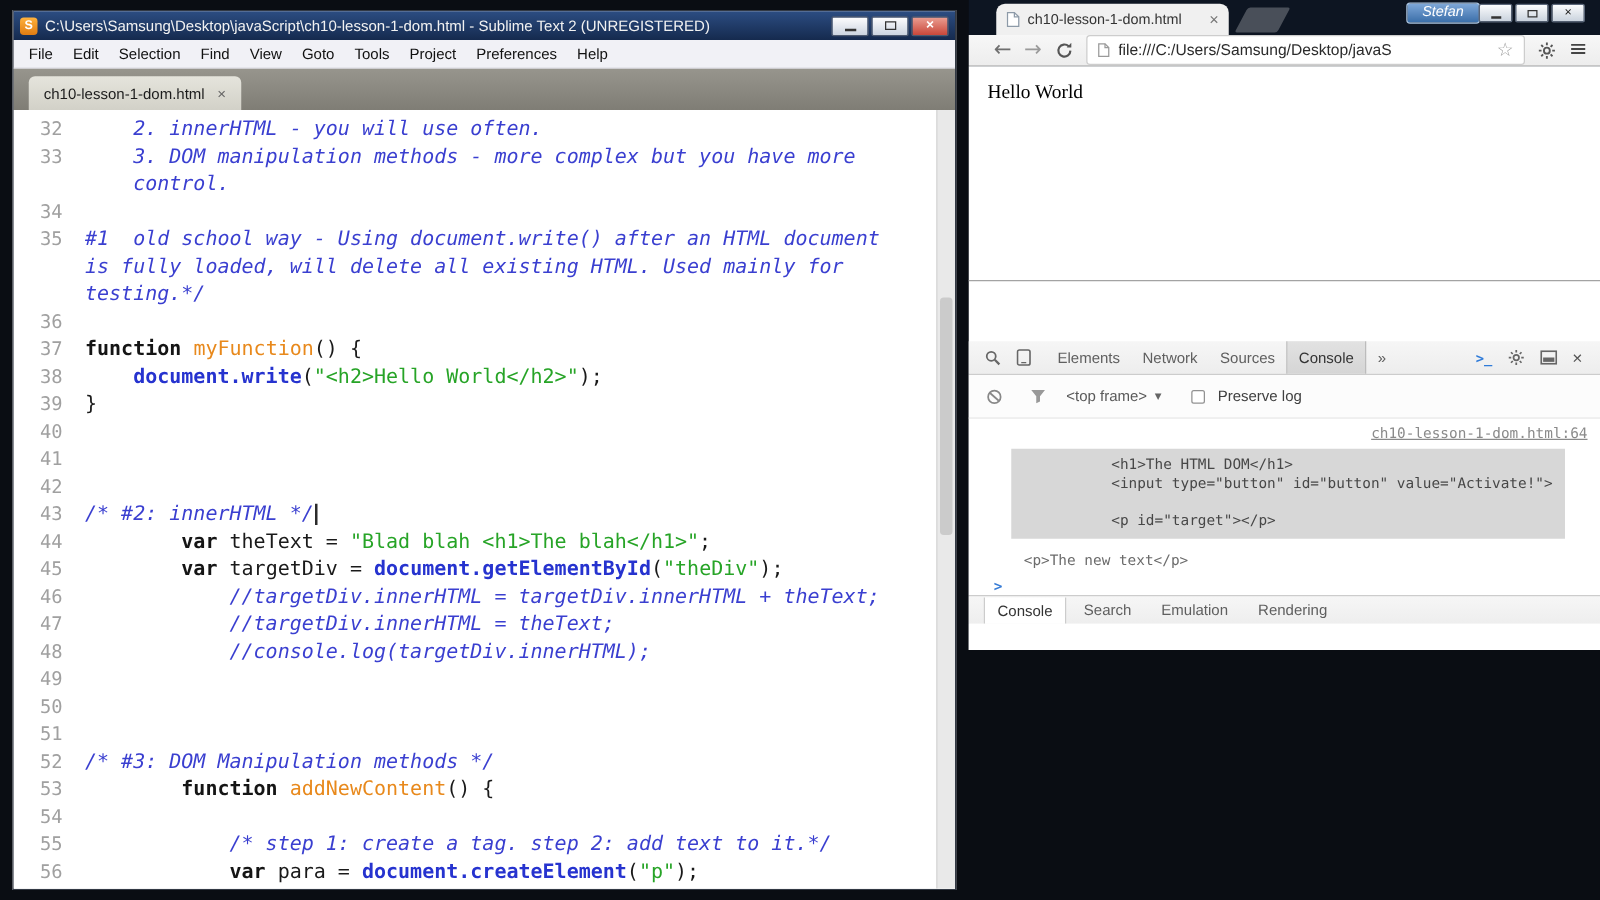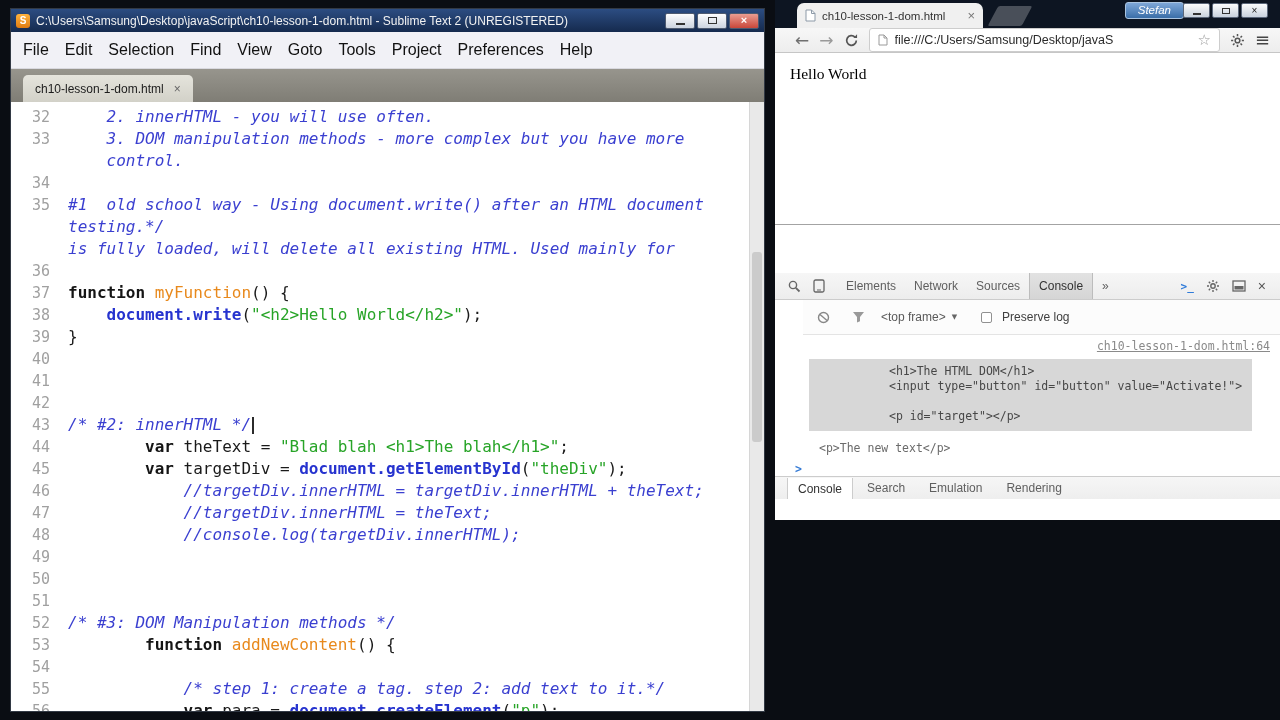--- a/index.html
+++ b/index.html
@@ -17,22 +17,22 @@
                 border-radius:3px; margin-right:6px; flex:0 0 auto; }
   .st-title { white-space:nowrap; overflow:hidden; }
   .win-btns { margin-left:auto; display:flex; gap:2px; }
   .win-btn { width:30px; height:16px; background:linear-gradient(#fdfdfe,#ccd4e0);
              border:1px solid #4e5a70; border-radius:2px; display:flex; align-items:center;
              justify-content:center; color:#222; font-size:11px; line-height:1; }
   .glyph-min { width:9px; height:2px; background:#333; margin-top:7px; }
   .glyph-max { width:9px; height:7px; border:1.5px solid #333; }
   .win-close { background:linear-gradient(#ea9d91,#c9473a); color:#fff; font-weight:bold; }
 
-  .st-menubar { height:37px; background:#f1f1f6; border-bottom:1px solid #d9d9df;
-                display:flex; align-items:center; padding:0 4px; font-size:16px; color:#111; }
+  .st-menubar { height:23px; background:#f1f1f6; border-bottom:1px solid #d9d9df;
+                display:flex; align-items:center; padding:0 4px; font-size:12px; color:#111; }
   .menu-item { padding:3px 8px; }
 
   .st-tabbar { height:33px; background:linear-gradient(#97958d,#7f7d75); display:flex; align-items:flex-end; }
   .st-tab { margin-left:12px; height:27px; background:linear-gradient(#e5e4dc,#d2d1c8);
             border-radius:5px 5px 0 0; display:flex; align-items:center; gap:10px;
             padding:0 12px; font-size:12px; color:#1c1c1c; }
   .st-tab-close { color:#666; font-size:12px; }
 
   .st-code { flex:1; position:relative; background:#fff; overflow:hidden;
              font-family:"DejaVu Sans Mono",monospace; font-size:16px; padding-top:4px; }
@@ -96,21 +96,21 @@
   .dt-ic { display:flex; align-items:center; justify-content:center; padding:0 6px; }
   .dt-tabs { display:flex; align-items:stretch; margin-left:6px; }
   .dt-tab { display:flex; align-items:center; padding:0 9px; }
   .dt-tab.selected { background:linear-gradient(#e2e2e2,#d5d5d5); border-left:1px solid #bcbcbc;
                      border-right:1px solid #bcbcbc; color:#333; }
   .dt-right { margin-left:auto; display:flex; align-items:center; gap:12px; padding-right:8px; }
   .dt-term { color:#2f7bd9; font-weight:bold; font-family:"DejaVu Sans Mono",monospace; font-size:11px; }
   .dt-close { color:#555; font-size:14px; }
 
   .dt-filterbar { height:26px; background:#fcfcfc; border-bottom:1px solid #e4e4e4;
-                  display:flex; align-items:center; padding:17px 8px; gap:10px;margin-left:28px; }
+                  display:flex; align-items:center; padding:17px 8px; gap:10px; }
   .frame-sel { display:flex; align-items:center; gap:6px; color:#5a5a5a; font-size:12px; }
   .chev { font-family:"DejaVu Sans",sans-serif; font-size:7px; color:#666; }
   .checkbox { width:11px; height:11px; border:1px solid #919191; border-radius:2px;
               background:#fff; margin-left:14px; }
   .plabel { font-size:12px; color:#404040; }
 
   .dt-console { flex:1; background:#fff; font-family:"DejaVu Sans Mono",monospace;
                 font-size:11.5px; overflow:hidden; }
   .log-link-row { padding:4px 10px 2px; text-align:right; }
   .log-link { color:#8a8a8a; text-decoration:underline; }
@@ -181,25 +181,25 @@
         <div class="code-row">
           <div class="gutter">34</div>
           <div class="line-text"></div>
         </div>
         <div class="code-row">
           <div class="gutter">35</div>
           <div class="line-text"><span class="tok-c">#1  old school way - Using document.write() after an HTML document</span></div>
         </div>
         <div class="code-row">
           <div class="gutter"></div>
+          <div class="line-text"><span class="tok-c">is fully loaded, will delete all existing HTML. Used mainly for</span></div>
+        </div>
+        <div class="code-row">
+          <div class="gutter"></div>
           <div class="line-text"><span class="tok-c">testing.*/</span></div>
-        </div>
-        <div class="code-row">
-          <div class="gutter"></div>
-          <div class="line-text"><span class="tok-c">is fully loaded, will delete all existing HTML. Used mainly for</span></div>
         </div>
         <div class="code-row">
           <div class="gutter">36</div>
           <div class="line-text"></div>
         </div>
         <div class="code-row">
           <div class="gutter">37</div>
           <div class="line-text"><span class="tok-k">function</span><span class="tok-p"> </span><span class="tok-f">myFunction</span><span class="tok-p">() {</span></div>
         </div>
         <div class="code-row">

